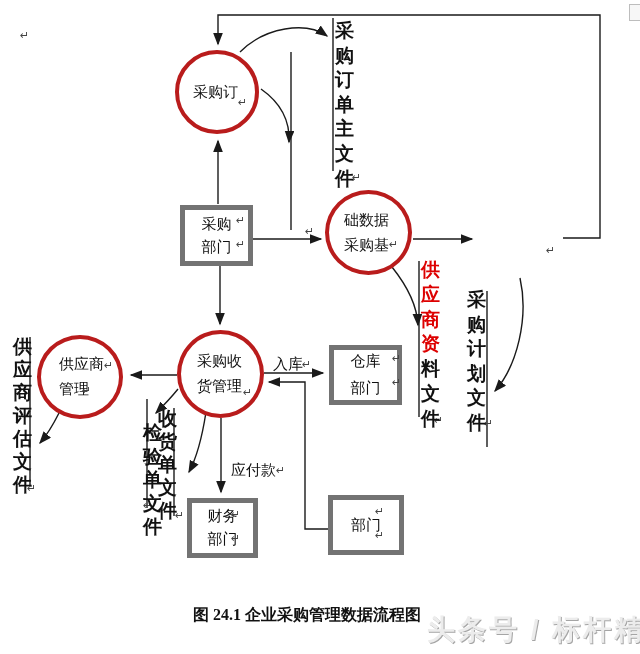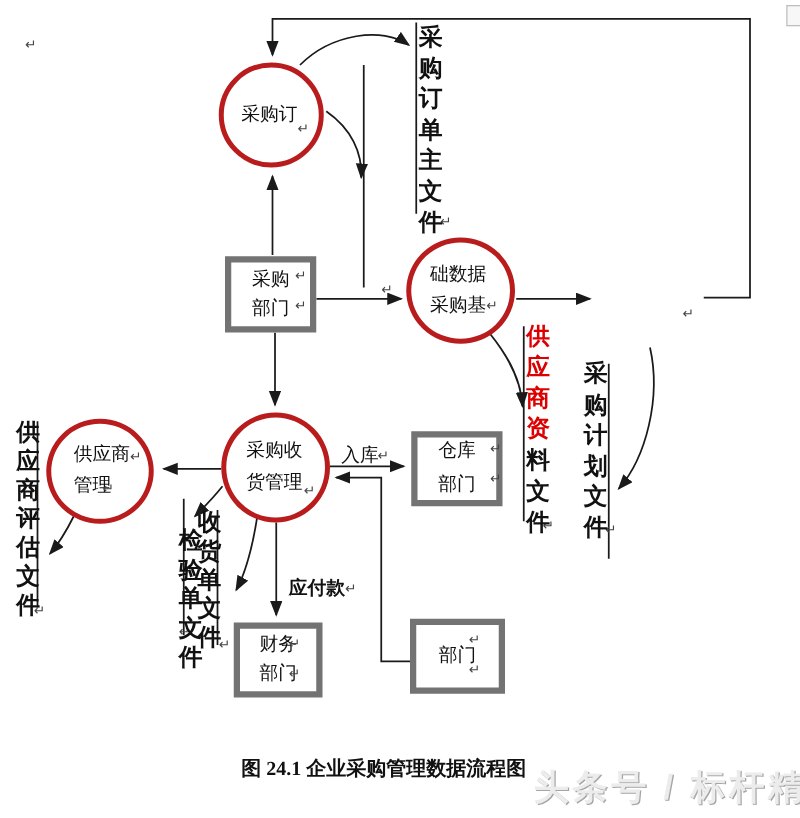--- a/index.html
+++ b/index.html
@@ -96,21 +96,21 @@
   </div>
 
   <div class="vtext" style="left:335px;top:19px;line-height:24.6px;">采购订单主文件</div>
   <div class="vtext" style="left:421px;top:258px;line-height:24.8px;"><span class="red">供应商资</span><span>料文件</span></div>
   <div class="vtext" style="left:467px;top:288px;line-height:24.6px;">采购计划文件</div>
   <div class="vtext" style="left:13px;top:335px;line-height:23px;">供应商评估文件</div>
   <div class="vtext" style="left:127px;top:421px;line-height:23.5px;margin-left:16px;">检验单文件</div>
   <div class="vtext" style="left:158px;top:407px;line-height:23px;">收货单文件</div>
 
   <div class="lbl" style="left:273px;top:355px;">入库</div>
-  <div class="lbl" style="left:231px;top:461px;font-weight:bold;">应付款</div>
+  <div class="lbl" style="left:231px;top:461px;">应付款</div>
 
   <span class="cr" style="left:20px;top:30px;">↵</span>
   <span class="cr" style="left:238px;top:97px;z-index:4;">↵</span>
   <span class="cr" style="left:389px;top:239px;z-index:4;">↵</span>
   <span class="cr" style="left:546px;top:245px;z-index:4;">↵</span>
   <span class="cr" style="left:104px;top:360px;z-index:4;">↵</span>
   <span class="cr" style="left:82px;top:385px;z-index:4;">↵</span>
   <span class="cr" style="left:243px;top:387px;z-index:4;">↵</span>
   <span class="cr" style="left:236px;top:215px;z-index:4;">↵</span>
   <span class="cr" style="left:236px;top:239px;z-index:4;">↵</span>

